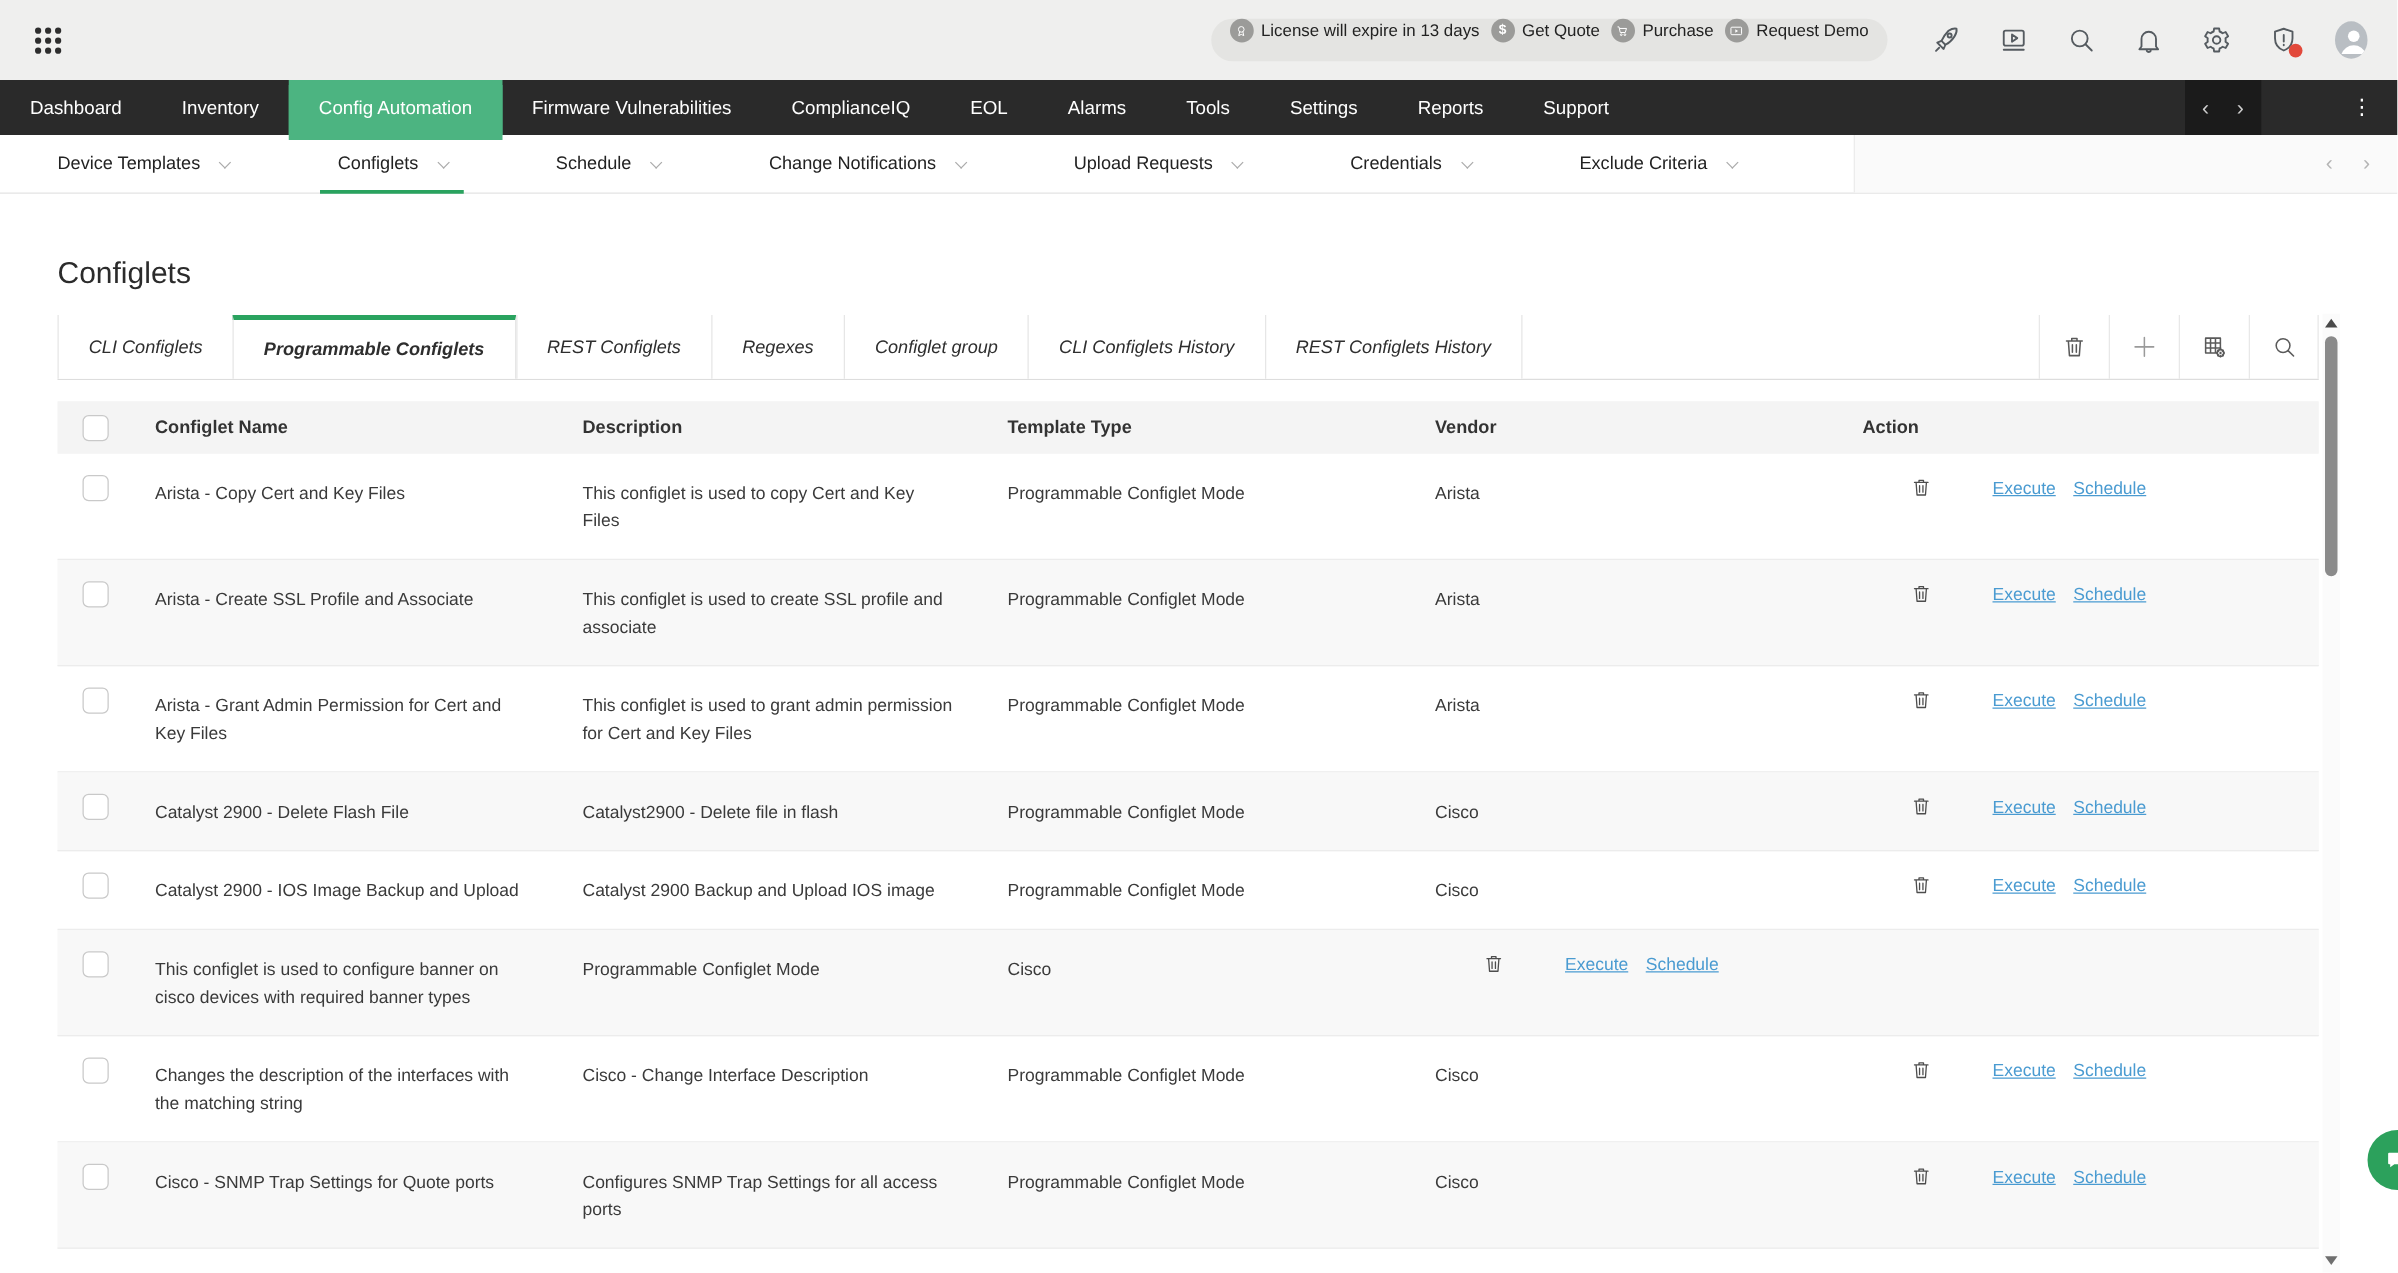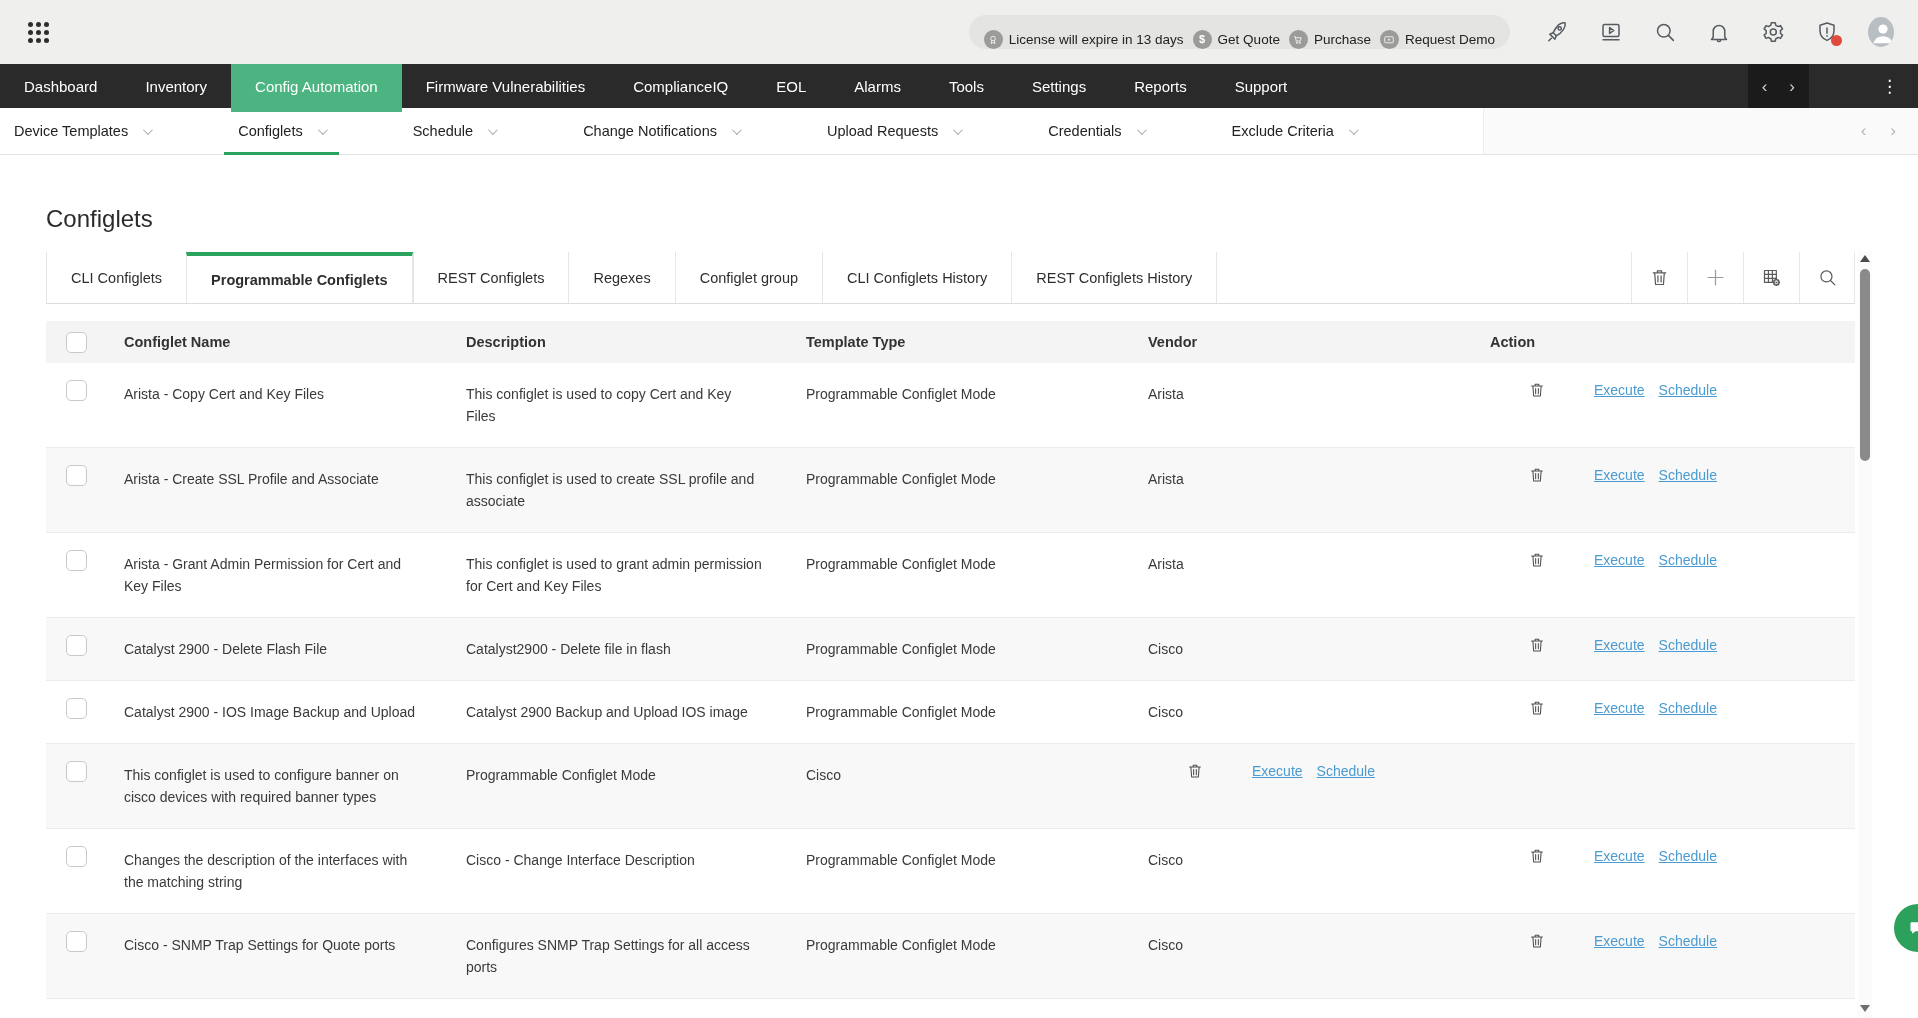--- a/index.html
+++ b/index.html
@@ -5,42 +5,42 @@
 <style>
   * { box-sizing: border-box; margin: 0; padding: 0; }
   html,body { width:1918px; height:1018px; overflow:hidden; background:#fff;
     font-family:"Liberation Sans","DejaVu Sans",sans-serif; color:#3a3a3a; }
 
   
   .top-header { height:64px; background:#efefee; display:flex; align-items:center; padding:0 18px 0 20px; }
   .apps-grid { display:grid; grid-template-columns:repeat(3,5px); grid-gap:3px; cursor:pointer; margin-left:8px; }
   .apps-grid i { width:5px; height:5px; border-radius:50%; background:#2d2d2d; }
   .app-title { font-family:"Liberation Serif","DejaVu Serif",serif; font-weight:400; font-size:27px; color:#3c3c3c; margin-left:27px; letter-spacing:.2px; }
-  .header-pill { margin-left:auto; background:#e4e4e2; border-radius:17px; height:34px; display:flex; align-items:flex-end; padding:0 15px; gap:9px; font-size:13.5px; color:#222; white-space:nowrap; }
+  .header-pill { margin-left:auto; background:#e4e4e2; border-radius:17px; height:34px; display:flex; align-items:flex-start; padding:0 15px; gap:9px; font-size:13.5px; color:#222; white-space:nowrap; }
   .pill-item { display:flex; align-items:center; gap:6px; cursor:default; }
   .pill-circle { width:19px; height:19px; border-radius:50%; background:#9b9b99; display:inline-flex; align-items:center; justify-content:center; color:#fff; flex:none; }
   .pill-circle svg { width:12px; height:12px; stroke:#fff; fill:none; stroke-width:1.6; }
   .pill-circle .dollar { font-size:11px; font-weight:bold; color:#fff; line-height:1; }
   .header-icons { display:flex; align-items:center; gap:28px; margin-left:34px; margin-right:6px; color:#555b60; }
   .hicon { width:26px; height:26px; position:relative; display:inline-flex; align-items:center; justify-content:center; cursor:pointer; }
   .hicon svg { width:24px; height:24px; stroke:#555b60; fill:none; stroke-width:1.5; stroke-linecap:round; stroke-linejoin:round; }
   .hicon .red-dot { position:absolute; right:-2px; bottom:-1px; width:11px; height:11px; border-radius:50%; background:#e2493b; }
   .avatar { width:30px; height:30px; border-radius:50%; overflow:hidden; background:#b9bec3; }
 
   
   .primary-nav { height:44px; background:#2a2a2a; display:flex; align-items:stretch; color:#fff; font-size:15px;gap:32px; }
   .nav-items { display:flex; align-items:stretch; }
   .nav-item { display:flex; align-items:center; padding:0 24px; cursor:pointer; white-space:nowrap; }
   .nav-item.active { background:#4cb481; position:relative; z-index:5; box-shadow:0 4px 0 0 #4cb481; }
   .nav-arrows { margin-left:auto; background:#1b1b1b; display:flex; align-items:center; padding:0 14px; gap:22px; color:#cfcfcf; }
   .nav-arrows span { cursor:pointer; font-size:17px; line-height:1; }
   .nav-more { display:flex; align-items:center; padding:0 20px 0 40px; font-size:17px; letter-spacing:0; cursor:pointer; }
 
   
-  .subnav { height:47px; background:#fff; border-bottom:1px solid #e3e3e3; display:flex; align-items:stretch; font-size:14.5px; }
+  .subnav { height:47px; background:#fff; border-bottom:1px solid #e3e3e3; display:flex; align-items:stretch; padding-left:32px; font-size:14.5px; }
   .subnav-item { display:flex; align-items:center; gap:15px; padding:0 14px; margin-right:60px; cursor:pointer; position:relative; white-space:nowrap; color:#222; }
   .subnav-item.active::after { content:""; position:absolute; left:0; right:0; bottom:-1px; height:3px; background:#2aa35f; }
   .chev-down { width:7px; height:7px; border-right:1.6px solid #aaa; border-bottom:1.6px solid #aaa; transform:rotate(45deg) translateY(-2px); flex:none; }
   .subnav-right { margin-left:auto; flex:1; max-width:435px; background:#fafafa; border-left:1px solid #ececec; display:flex; align-items:center; justify-content:flex-end; gap:24px; padding-right:22px; color:#b5b5b5; font-size:17px; }
   .subnav-right span { cursor:pointer; }
 
   
   .content { padding:0 63px 0 46px; }
   .page-title { font-size:24px; font-weight:400; color:#2b2b2b; margin-top:50px; }
   .tab-strip { display:flex; align-items:stretch; height:52px; margin-top:19px; border-bottom:1px solid #ddd; position:relative; }
@@ -238,21 +238,21 @@
   <div class="subnav-right">
     <span>‹</span>
     <span>›</span>
   </div>
 </div>
 
 <main class="content">
   <h2 class="page-title">Configlets</h2>
 
   <div class="tab-strip">
-    <div style="display:flex;align-items:stretch;" id="tabs">
+    <div style="display:flex;align-items:stretch;font-style:italic;" id="tabs">
         <div class="tab">CLI Configlets</div>
         <div class="tab active">Programmable Configlets</div>
         <div class="tab">REST Configlets</div>
         <div class="tab">Regexes</div>
         <div class="tab">Configlet group</div>
         <div class="tab">CLI Configlets History</div>
         <div class="tab">REST Configlets History</div>
       </div>
     <div class="tab-toolbar" id="tab-toolbar">
         <div class="tool-cell">

